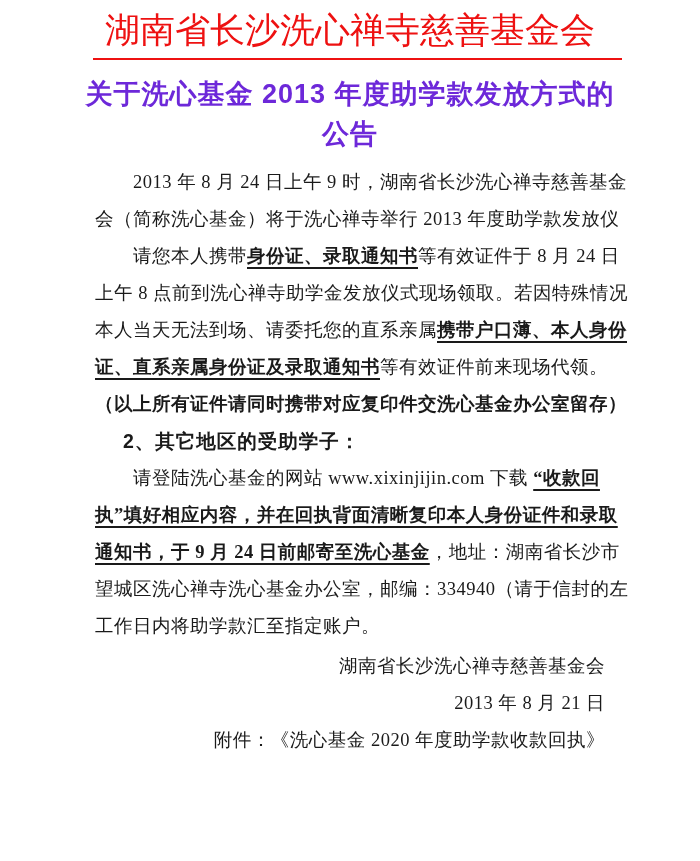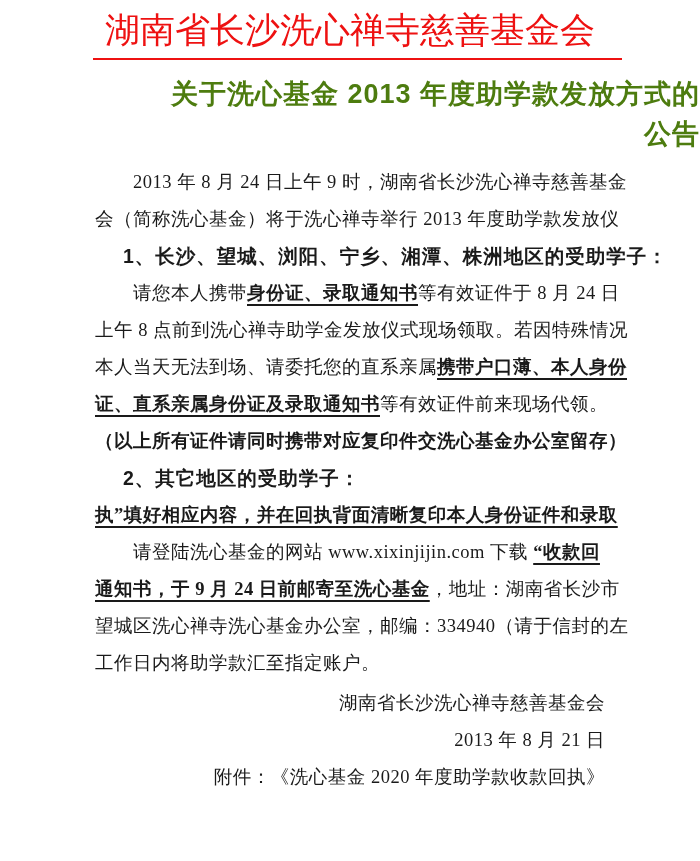--- a/index.html
+++ b/index.html
@@ -19,26 +19,26 @@
     line-height: 44px;
     font-weight: 500;
     white-space: nowrap;
   }
   .divider {
     height: 2px;
     margin: 5px 78px 0 93px;
   }
   .doc-title {
     margin-top: 14px;
-    text-align: right;
+    text-align: center;
     font-family: "Liberation Sans", sans-serif;
     font-weight: bold;
     font-size: 27px;
     line-height: 40px;
-    color: #4d7c0f;
+    color: #6d28d9;
     letter-spacing: 1px;
   }
   .doc-body {
     margin: 10px 95px 0 95px;
     font-size: 18.5px;
     letter-spacing: 0.5px;
   }
   .line {
     height: 37px;
     line-height: 37px;
@@ -65,29 +65,28 @@
 <div class="page">
   <div class="org-title" style="color: rgb(238, 17, 17);">湖南省长沙洗心禅寺慈善基金会</div>
   <div class="divider" style="background: rgb(238, 17, 17);"></div>
   <div class="doc-title">
     <div>关于洗心基金 2013 年度助学款发放方式的</div>
     <div>公告</div>
   </div>
   <div class="doc-body" style="color: rgb(26, 26, 26);">
       <div class="line" style="padding-left: 38px;"><span class="run">2013 年 8 月 24 日上午 9 时，湖南省长沙洗心禅寺慈善基金</span></div>
       <div class="line"><span class="run">会（简称洗心基金）将于洗心禅寺举行 2013 年度助学款发放仪</span></div>
-      <div class="line" style="padding-left: 28px;"><span class="run hei">1、长沙、望城、浏阳、宁乡、湘潭、株洲地区的受助学子：</span></div>
       <div class="line" style="padding-left: 38px;"><span class="run">请您本人携带</span><span class="run b u">身份证、录取通知书</span><span class="run">等有效证件于 8 月 24 日</span></div>
       <div class="line"><span class="run">上午 8 点前到洗心禅寺助学金发放仪式现场领取。若因特殊情况</span></div>
       <div class="line"><span class="run">本人当天无法到场、请委托您的直系亲属</span><span class="run b u">携带户口薄、本人身份</span></div>
       <div class="line"><span class="run b u">证、直系亲属身份证及录取通知书</span><span class="run">等有效证件前来现场代领。</span></div>
       <div class="line"><span class="run b">（以上所有证件请同时携带对应复印件交洗心基金办公室留存）</span></div>
       <div class="line" style="padding-left: 28px;"><span class="run hei">2、其它地区的受助学子：</span></div>
+      <div class="line" style="padding-left: 38px;"><span class="run">请登陆洗心基金的网站 www.xixinjijin.com 下载 </span><span class="run b u">“收款回</span></div>
       <div class="line"><span class="run b u">执”填好相应内容，并在回执背面清晰复印本人身份证件和录取</span></div>
-      <div class="line" style="padding-left: 38px;"><span class="run">请登陆洗心基金的网站 www.xixinjijin.com 下载 </span><span class="run b u">“收款回</span></div>
       <div class="line"><span class="run b u">通知书，于 9 月 24 日前邮寄至洗心基金</span><span class="run">，地址：湖南省长沙市</span></div>
       <div class="line"><span class="run">望城区洗心禅寺洗心基金办公室，邮编：334940（请于信封的左</span></div>
       <div class="line"><span class="run">工作日内将助学款汇至指定账户。</span></div>
       <div class="line right" style="margin-top: 3px;"><span class="run">湖南省长沙洗心禅寺慈善基金会</span></div>
       <div class="line right"><span class="run">2013 年 8 月 21 日</span></div>
       <div class="line right"><span class="run">附件：《洗心基金 2020 年度助学款收款回执》</span></div>
     </div>
 </div>
 
 </body></html>

